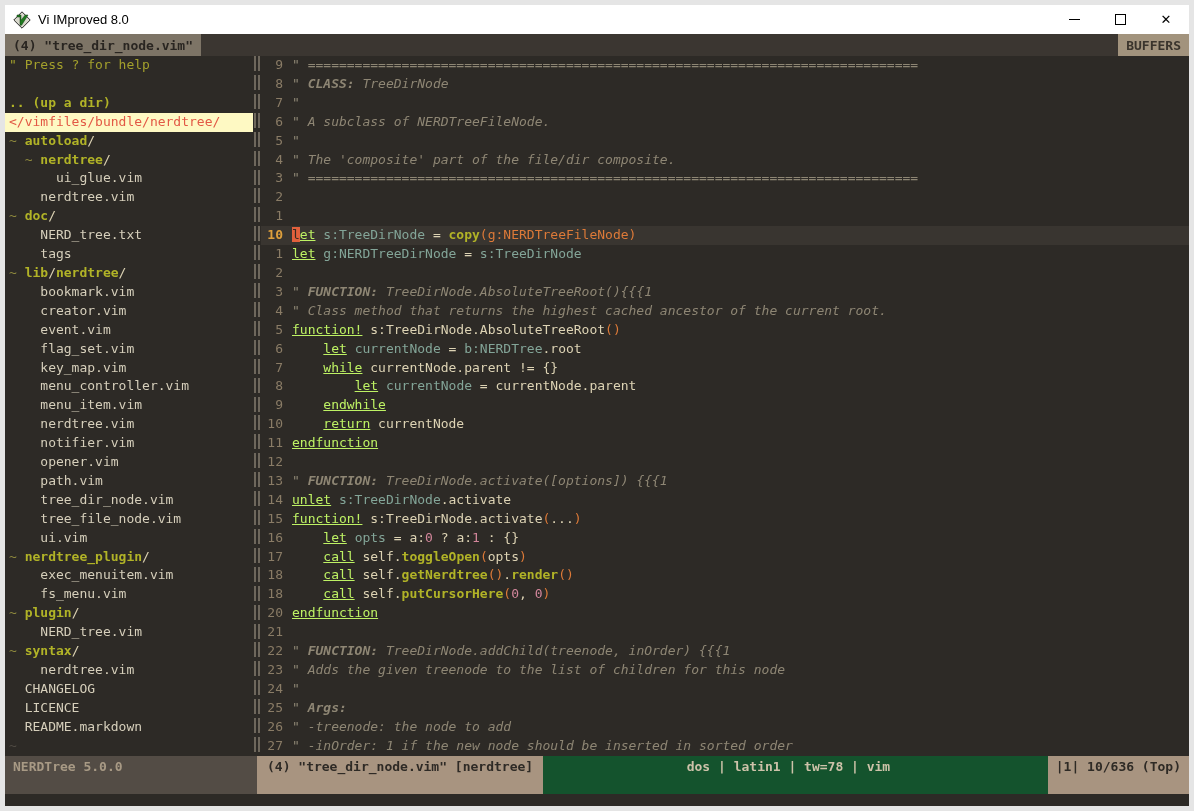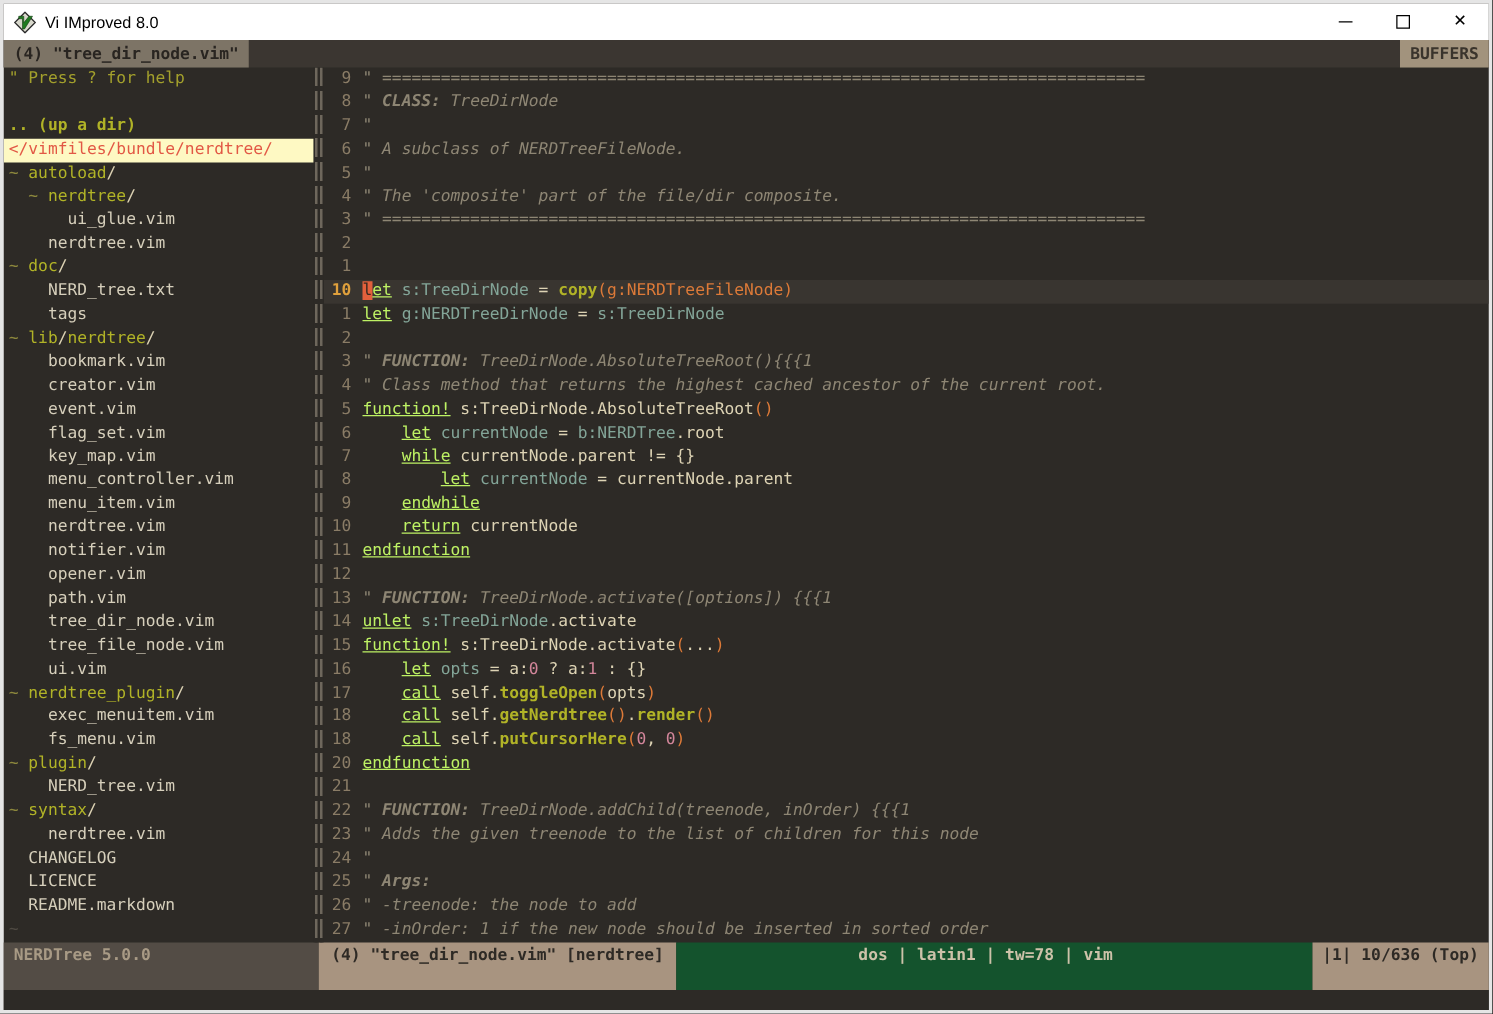--- a/index.html
+++ b/index.html
@@ -1,18 +1,18 @@
 <!DOCTYPE html>
 <html><head>
 <meta charset="utf-8">
 <style>
   html,body{margin:0;padding:0;background:#1a1a1a;}
   .window{
     position:relative;width:1194px;height:811px;box-sizing:border-box;
-    border:3px solid #e5e5e5;display:flex;flex-direction:column;
+    border:5px solid #e5e5e5;display:flex;flex-direction:column;
     background:#2d2a26;font-family:"DejaVu Sans Mono",monospace;
   }
   
   .titlebar{height:29px;background:#ffffff;display:flex;align-items:center;flex-shrink:0;}
   .titlebar .appicon{width:18px;height:18px;margin-left:8px;flex-shrink:0;}
   .titlebar .title-text{font-family:"Liberation Sans",sans-serif;font-size:13px;color:#000;margin-left:7px;white-space:pre;}
   .win-controls{margin-left:auto;display:flex;height:100%;}
   .win-btn{width:46px;height:100%;display:flex;align-items:center;justify-content:center;color:#000;}
   .glyph-min{width:11px;height:1px;background:#000;display:block;}
   .glyph-max{width:9px;height:9px;border:1px solid #000;display:block;}
@@ -47,21 +47,21 @@
   .tok-v{color:#83a598;}
   .tok-f{color:#b1b327;font-weight:bold;}
   .tok-o{color:#dd7a38;}
   .tok-n{color:#d3869b;}
   .tok-m{color:#ddd3b4;font-weight:normal;}
   .tok-x{background:#e2603c;color:#392a20;}
   
   .tok-h{color:#a3a02c;}
   .tok-u{color:#b1b327;font-weight:bold;}
   .tok-ti{color:#8d883d;}
-  .tok-d{color:#b1b327;font-weight:normal;}
+  .tok-d{color:#b1b327;font-weight:bold;}
   .tok-s{color:#ddd3b4;}
   .tok-fi{color:#d6cfbb;}
   .tok-r{color:#e25845;}
   .tok-nt{color:#4f4a43;}
   
   .statusline{height:38px;display:flex;flex-shrink:0;font-size:13px;line-height:21px;white-space:pre;}
   .st-left{width:252px;background:#534c45;color:#a89a85;font-weight:bold;padding-left:8px;box-sizing:border-box;flex-shrink:0;}
   .st-active{background:#a89480;color:#2e2a25;font-weight:bold;padding:0 10px;}
   .st-fill{flex:1;background:#14532d;color:#cdc2a9;font-weight:bold;text-align:center;padding-right:14px;}
   .st-pos{background:#a89480;color:#2e2a25;font-weight:bold;padding:0 8px;}

